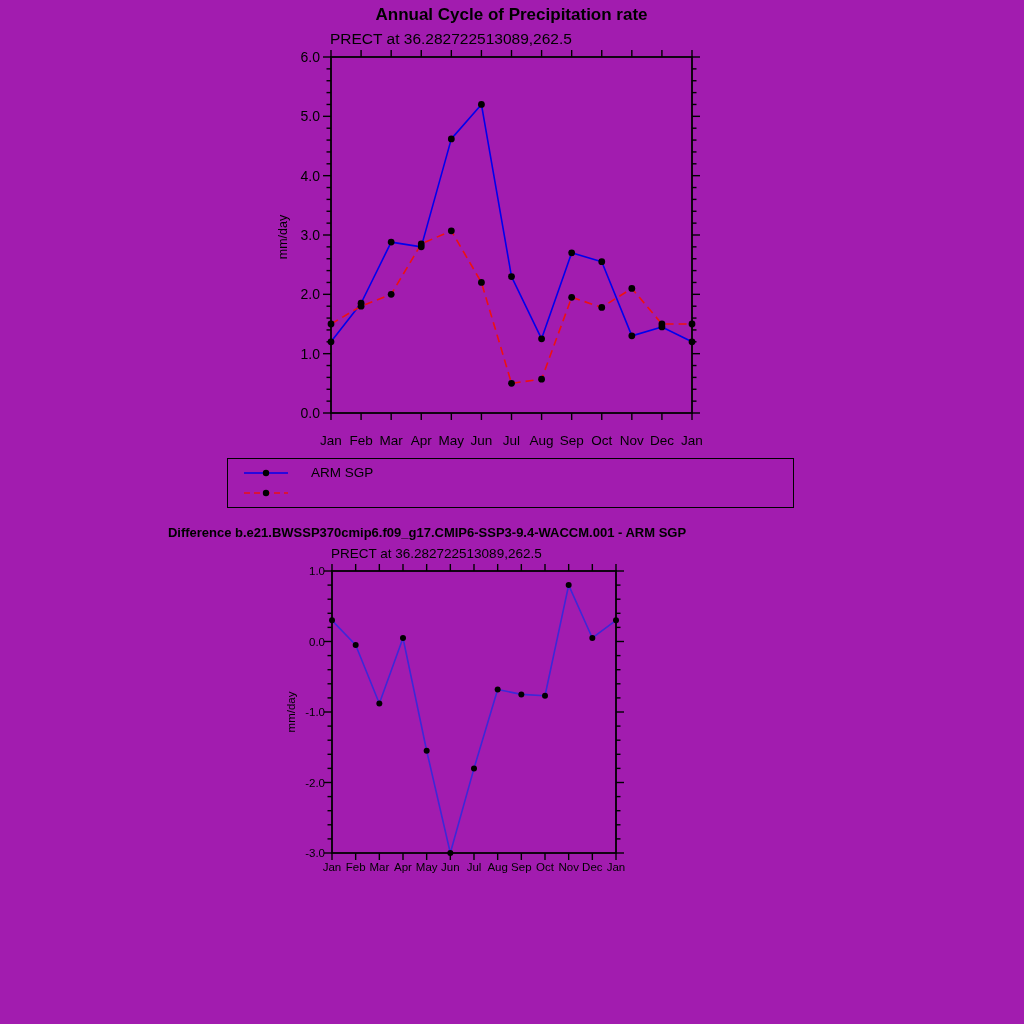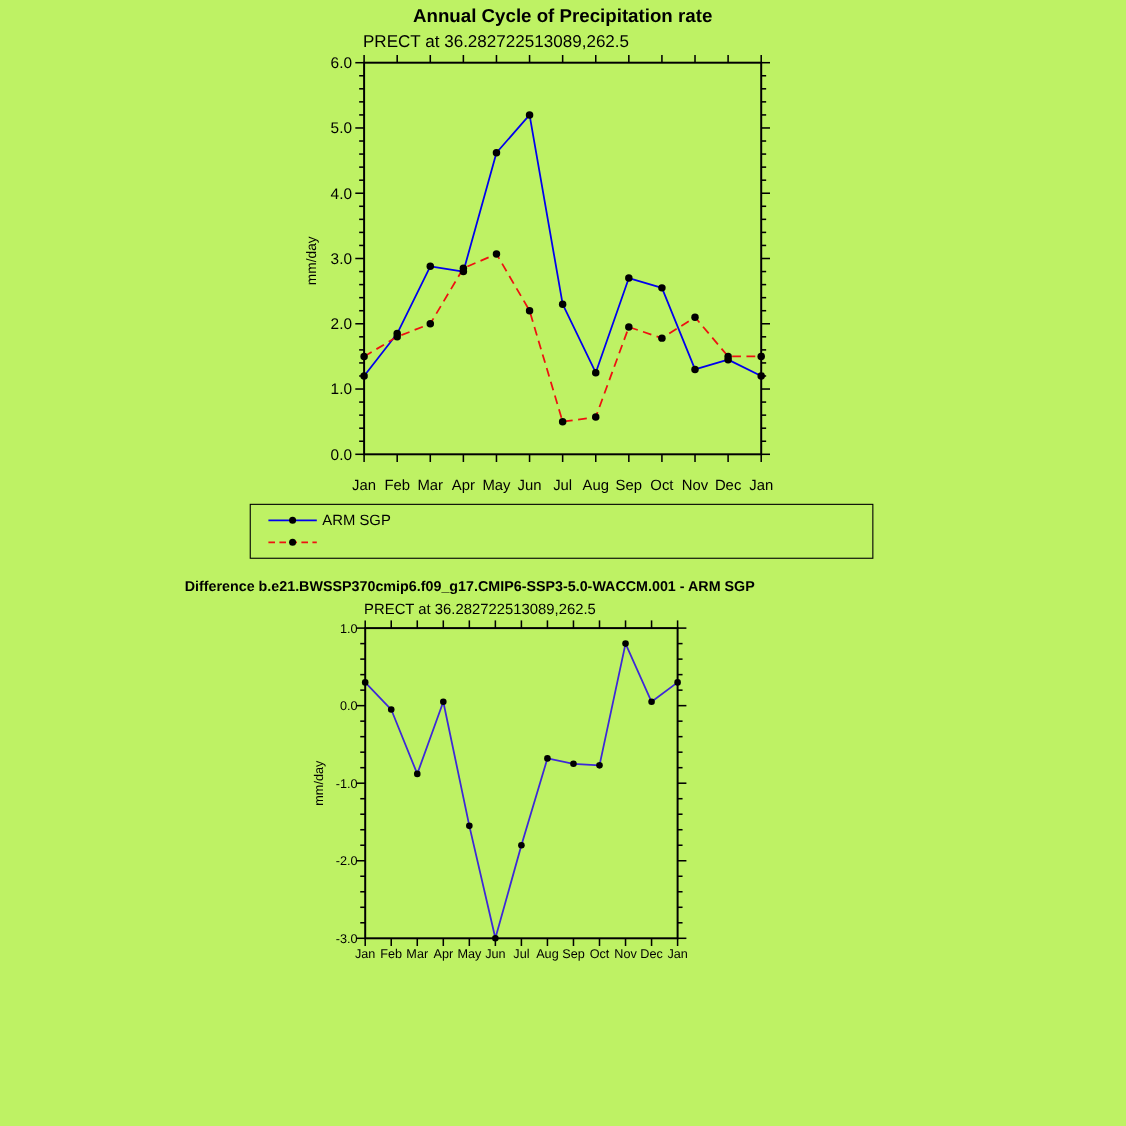--- a/index.html
+++ b/index.html
@@ -1,29 +1,29 @@
 <!DOCTYPE html>
 <html><head>
 <meta charset="utf-8">
 <style>
   html,body{margin:0;padding:0;background:#fff;}
-  #page{position:relative;width:1024px;height:1024px;background:#bef264;overflow:hidden;
+  #page{position:relative;width:1024px;height:1024px;background:#a21caf;overflow:hidden;
         font-family:"Liberation Sans","DejaVu Sans",sans-serif;color:#000;}
   .abs{position:absolute;white-space:nowrap;}
   #main-title{left:331px;top:5px;width:361px;text-align:center;font-size:17px;font-weight:bold;}
   #top-subtitle{left:330px;top:30px;font-size:15.5px;}
   #top-ylabel{left:283px;top:237px;font-size:12.5px;transform:translate(-50%,-50%) rotate(-90deg);}
   #diff-title{left:127px;top:525px;width:600px;text-align:center;font-size:13px;font-weight:bold;}
   #diff-subtitle{left:331px;top:546px;font-size:13.5px;}
   #diff-ylabel{left:291px;top:712px;font-size:11.5px;transform:translate(-50%,-50%) rotate(-90deg);}
   #charts-svg{position:absolute;left:0;top:0;}
   #legend-box{left:227px;top:458px;width:567px;height:50px;border:1.2px solid #000;
               display:flex;flex-direction:column;justify-content:space-evenly;
               padding-left:14px;box-sizing:border-box;}
-  .legend-row{display:flex;align-items:center;gap:3px;font-size:13.5px;line-height:1;}
+  .legend-row{display:flex;align-items:center;gap:21px;font-size:13.5px;line-height:1;}
   .legend-row svg{flex:0 0 auto;}
   svg text{font-family:"Liberation Sans","DejaVu Sans",sans-serif;fill:#000;}
 </style>
 </head>
 <body>
 
 <div id="page">
 
   <div class="abs" id="main-title">Annual Cycle of Precipitation rate</div>
 
@@ -285,19 +285,19 @@
       <span>ARM SGP</span>
     </div>
     <div class="legend-row">
       <svg width="48" height="14">
           <line x1="2" y1="7" x2="46" y2="7" stroke="#ee1111" stroke-width="1.6" stroke-dasharray="6 4"></line>
           <circle cx="24" cy="7" r="3.2" fill="#000000"></circle>
         </svg>
     </div>
   </div>
 
-  <div class="abs" id="diff-title">Difference b.e21.BWSSP370cmip6.f09_g17.CMIP6-SSP3-5.0-WACCM.001 - ARM SGP</div>
+  <div class="abs" id="diff-title">Difference b.e21.BWSSP370cmip6.f09_g17.CMIP6-SSP3-9.4-WACCM.001 - ARM SGP</div>
 
   <div class="abs" id="diff-subtitle">PRECT at 36.282722513089,262.5</div>
 
   <div class="abs" id="diff-ylabel">mm/day</div>
 
 </div>
 
 </body></html>

